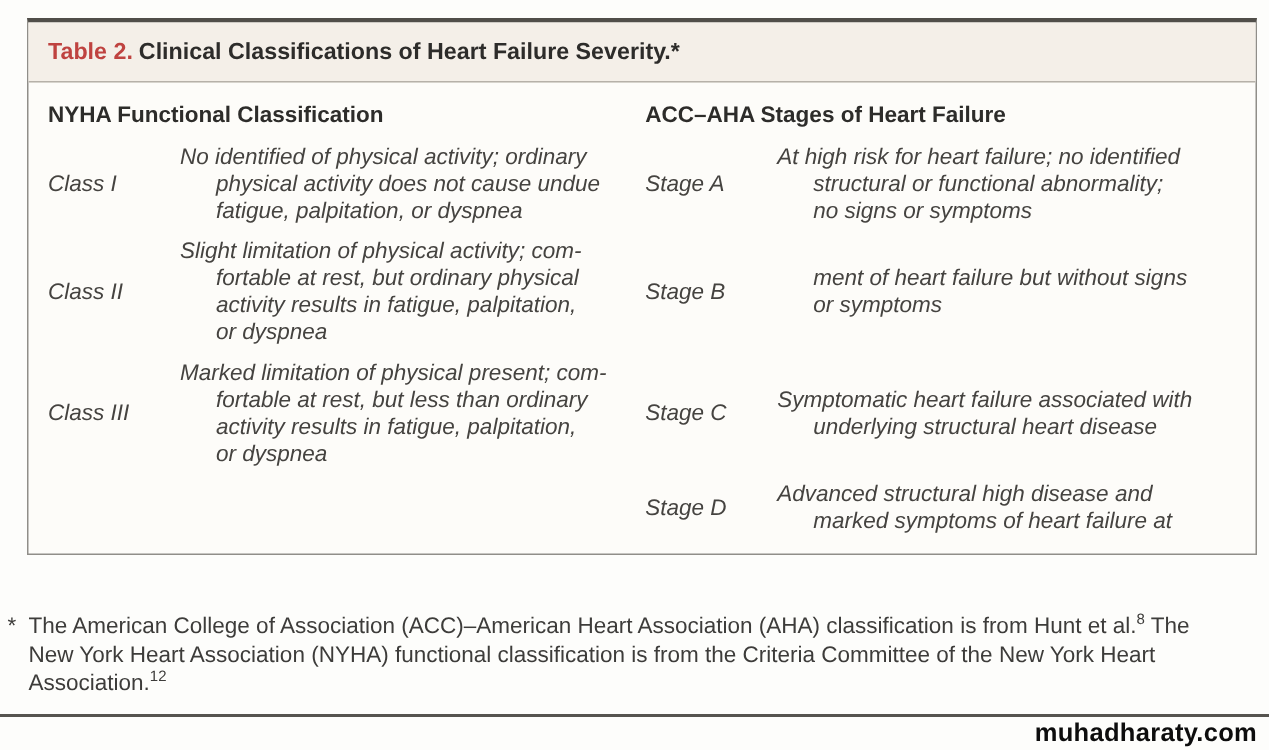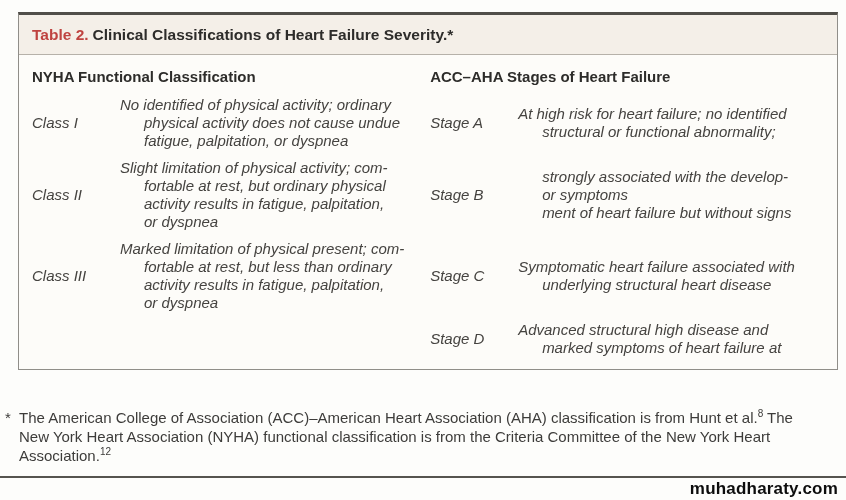--- a/index.html
+++ b/index.html
@@ -100,39 +100,39 @@
           <div class="dline cont">physical activity does not cause undue</div>
           <div class="dline cont">fatigue, palpitation, or dyspnea</div>
         </div>
       </div>
 
       <div class="cell" style="grid-row:2;grid-column:2">
         <div class="row-label">Stage A</div>
         <div class="row-desc">
           <div class="dline">At high risk for heart failure; no identified</div>
           <div class="dline cont">structural or functional abnormality;</div>
+          <div class="dline cont">no signs or symptoms</div>
         </div>
       </div>
 
       <div class="cell" style="grid-row:3;grid-column:1">
         <div class="row-label">Class II</div>
         <div class="row-desc">
           <div class="dline">Slight limitation of physical activity; com-</div>
           <div class="dline cont">fortable at rest, but ordinary physical</div>
           <div class="dline cont">activity results in fatigue, palpitation,</div>
           <div class="dline cont">or dyspnea</div>
         </div>
       </div>
 
       <div class="cell" style="grid-row:3;grid-column:2">
         <div class="row-label">Stage B</div>
         <div class="row-desc">
-          <div class="dline cont">strongly associated with the develop-</div>
+          <div class="dline cont">ment of heart failure but without signs</div>
           <div class="dline cont">or symptoms</div>
-          <div class="dline cont">ment of heart failure but without signs</div>
         </div>
       </div>
 
       <div class="cell" style="grid-row:4;grid-column:1">
         <div class="row-label">Class III</div>
         <div class="row-desc">
           <div class="dline">Marked limitation of physical present; com-</div>
           <div class="dline cont">fortable at rest, but less than ordinary</div>
           <div class="dline cont">activity results in fatigue, palpitation,</div>
           <div class="dline cont">or dyspnea</div>

